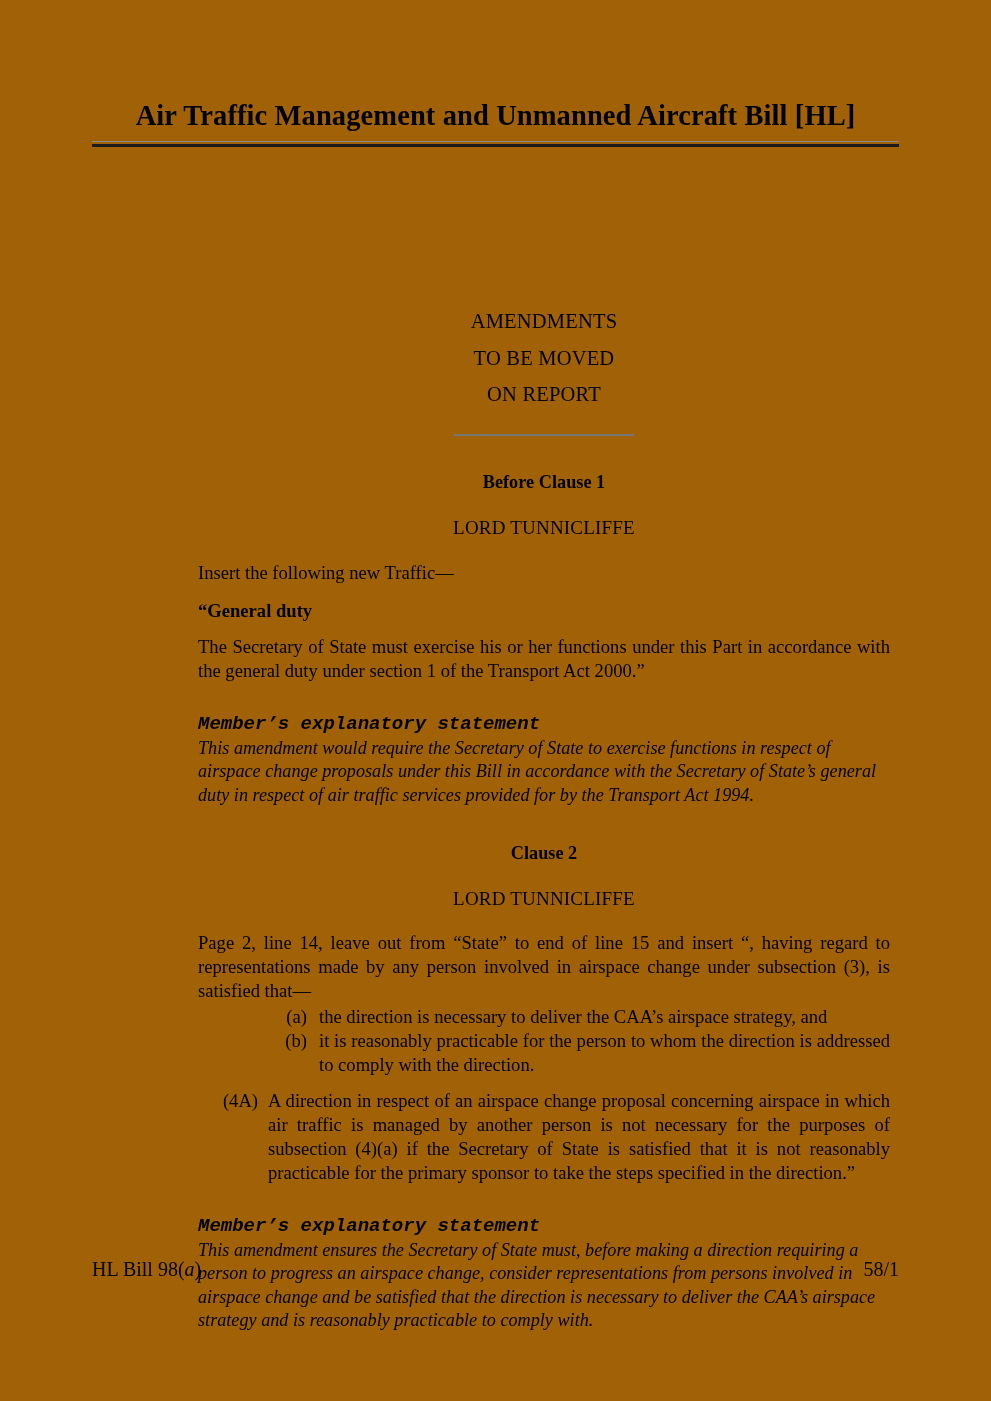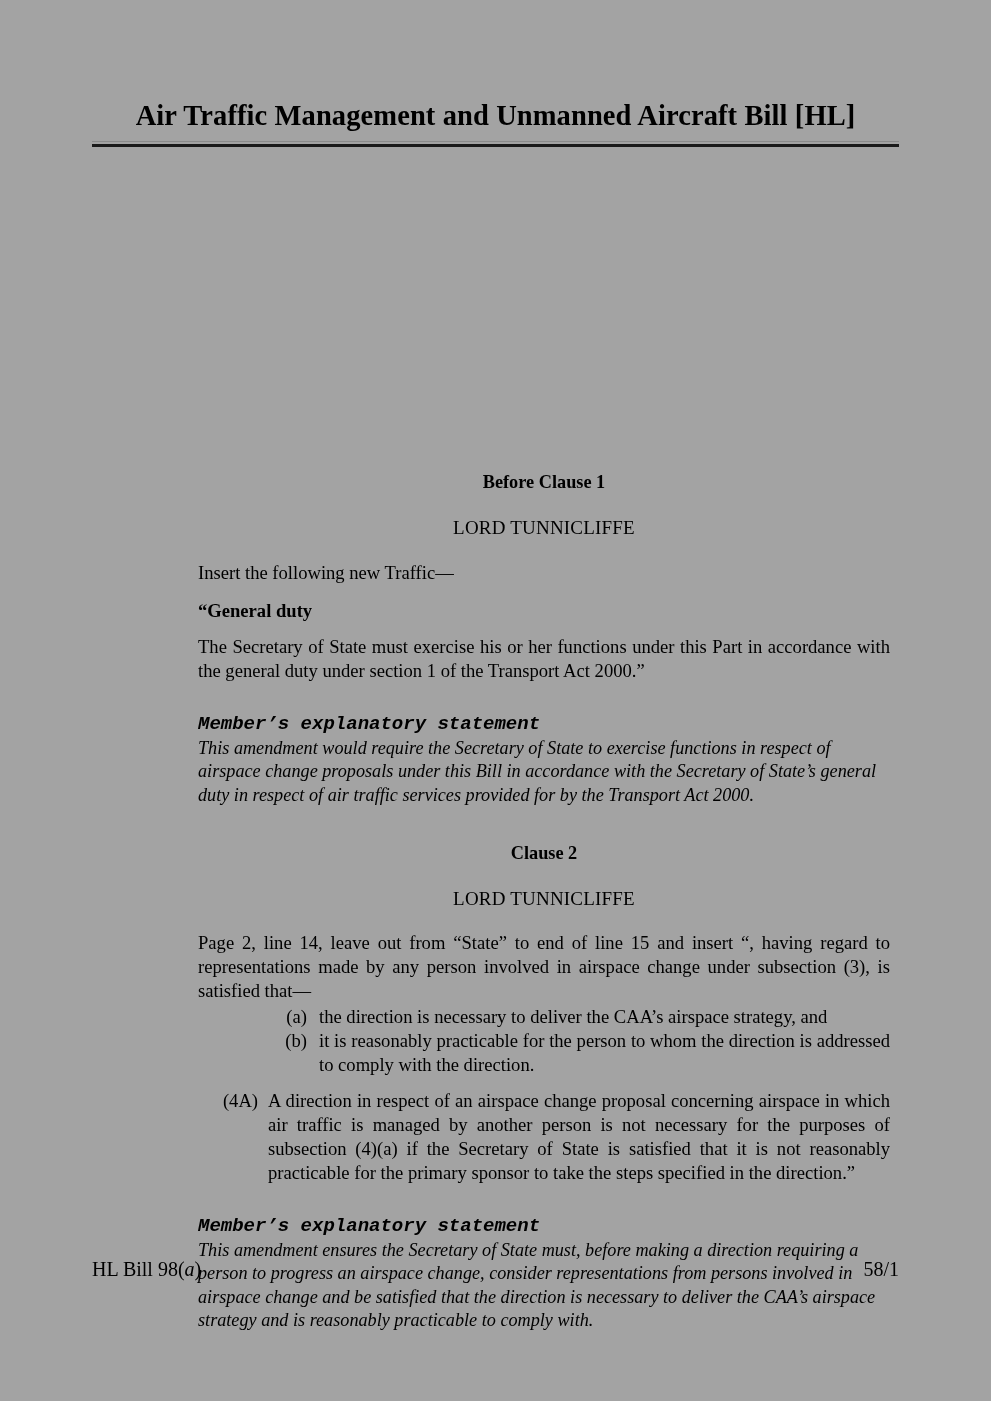--- a/index.html
+++ b/index.html
@@ -10,21 +10,21 @@
   }
   body {
     font-family: "Liberation Serif", "DejaVu Serif", serif;
     color: #000000;
   }
   .page {
     position: relative;
     width: 991px;
     height: 1401px;
     margin: 0 auto;
-    background: #a3a3a3;
+    background: #a16207;
     overflow: hidden;
   }
 
   
   .title-block {
     position: absolute;
     left: 92px;
     top: 100px;
     width: 807px;
   }
@@ -196,33 +196,41 @@
 <div class="page">
 
   <div class="title-block">
     <h1 class="doc-title">Air Traffic Management and Unmanned Aircraft Bill [HL]</h1>
     <div class="title-rules">
       <div class="rule-thin"></div>
       <div class="rule-thick"></div>
     </div>
   </div>
 
+  <div class="headings">
+    <div class="heading-line">AMENDMENTS</div>
+    <div class="heading-line">TO BE MOVED</div>
+    <div class="heading-line">ON REPORT</div>
+    <div class="divider-wrap">
+      <div class="divider"></div>
+    </div>
+  </div>
 
   <div class="content">
 
     <div>
       <div class="centered-head">Before Clause 1</div>
       <div class="member-name">LORD TUNNICLIFFE</div>
       <div class="instruction">Insert the following new Traffic—</div>
       <div class="quoted-head">“General duty</div>
       <div class="quote-body">The Secretary of State must exercise his or her functions under this Part in accordance with the general duty under section 1 of the Transport Act 2000.”</div>
 
       <div class="expl-block">
         <div class="expl-title">Member’s explanatory statement</div>
-        <div class="expl-body">This amendment would require the Secretary of State to exercise functions in respect of airspace change proposals under this Bill in accordance with the Secretary of State’s general duty in respect of air traffic services provided for by the Transport Act 2000.</div>
+        <div class="expl-body">This amendment would require the Secretary of State to exercise functions in respect of airspace change proposals under this Bill in accordance with the Secretary of State’s general duty in respect of air traffic services provided for by the Transport Act 1994.</div>
       </div>
     </div>
 
     <div>
       <div class="centered-head clause-head">Clause 2</div>
       <div class="member-name">LORD TUNNICLIFFE</div>
       <div class="amendment-body">Page 2, line 14, leave out from “State” to end of line 15 and insert “, having regard to representations made by any person involved in airspace change under subsection (3), is satisfied that—</div>
 
       <div class="sub-list">
         <div class="sub-item letters last-line">

